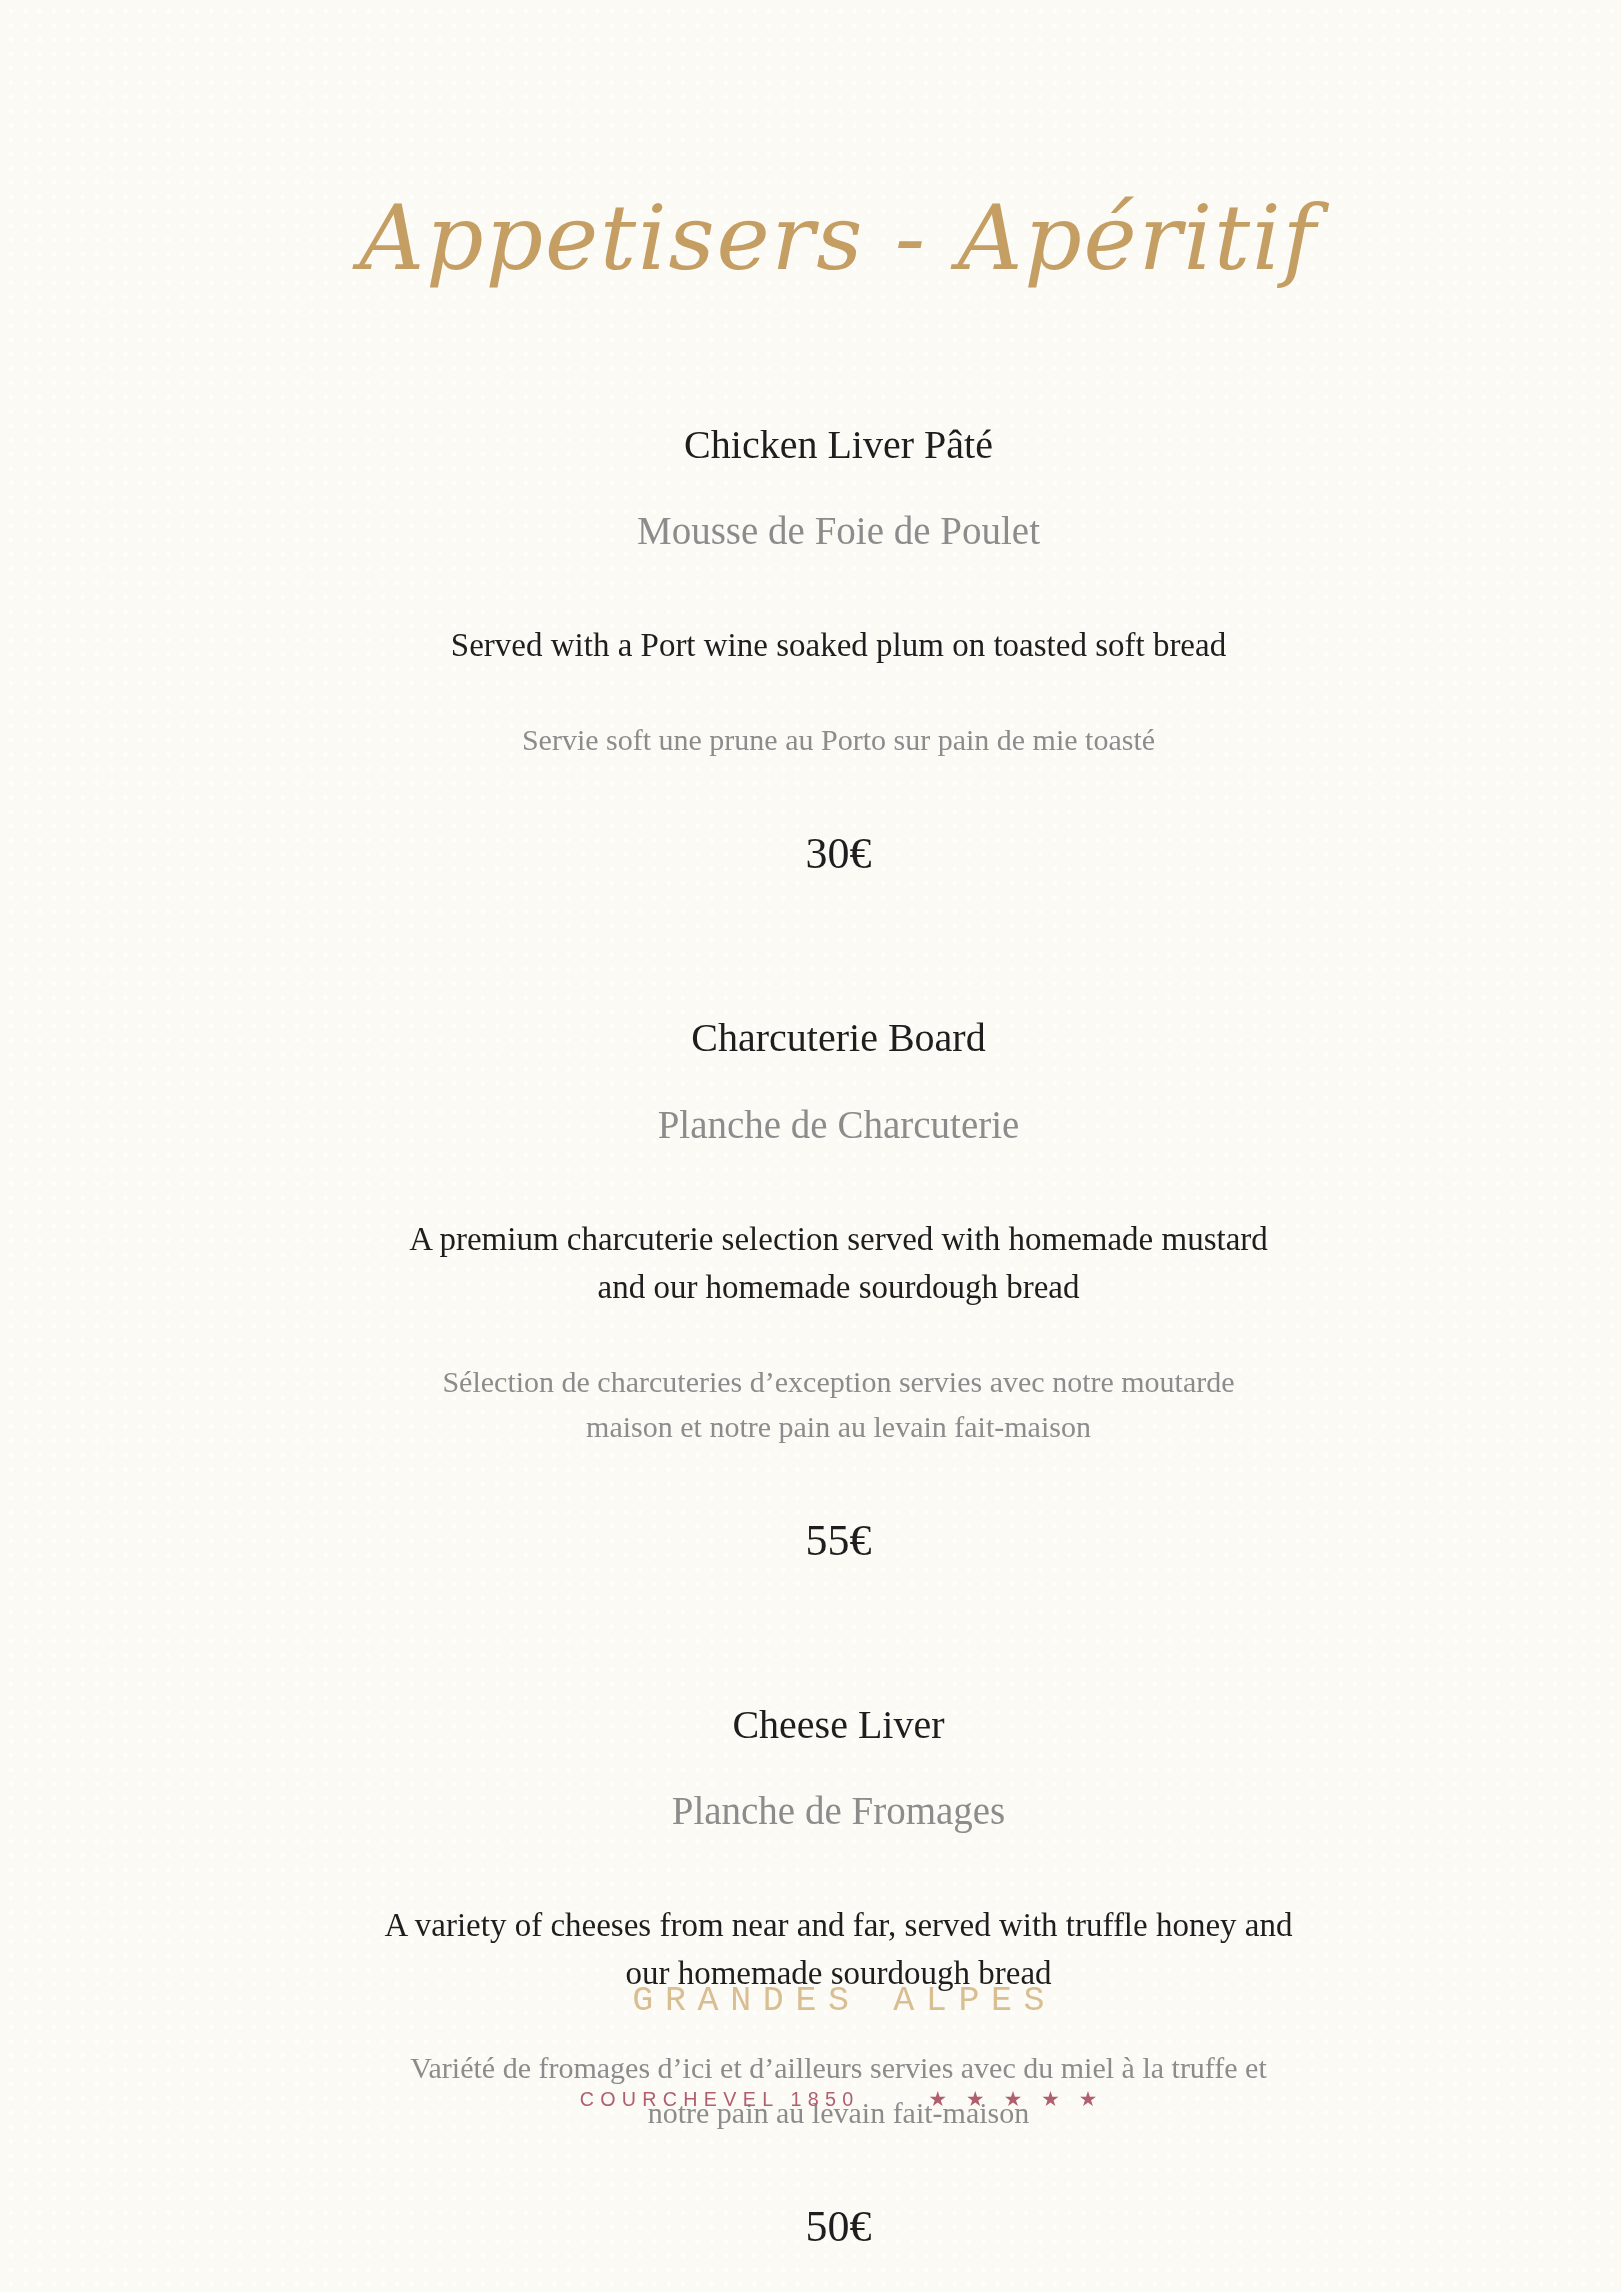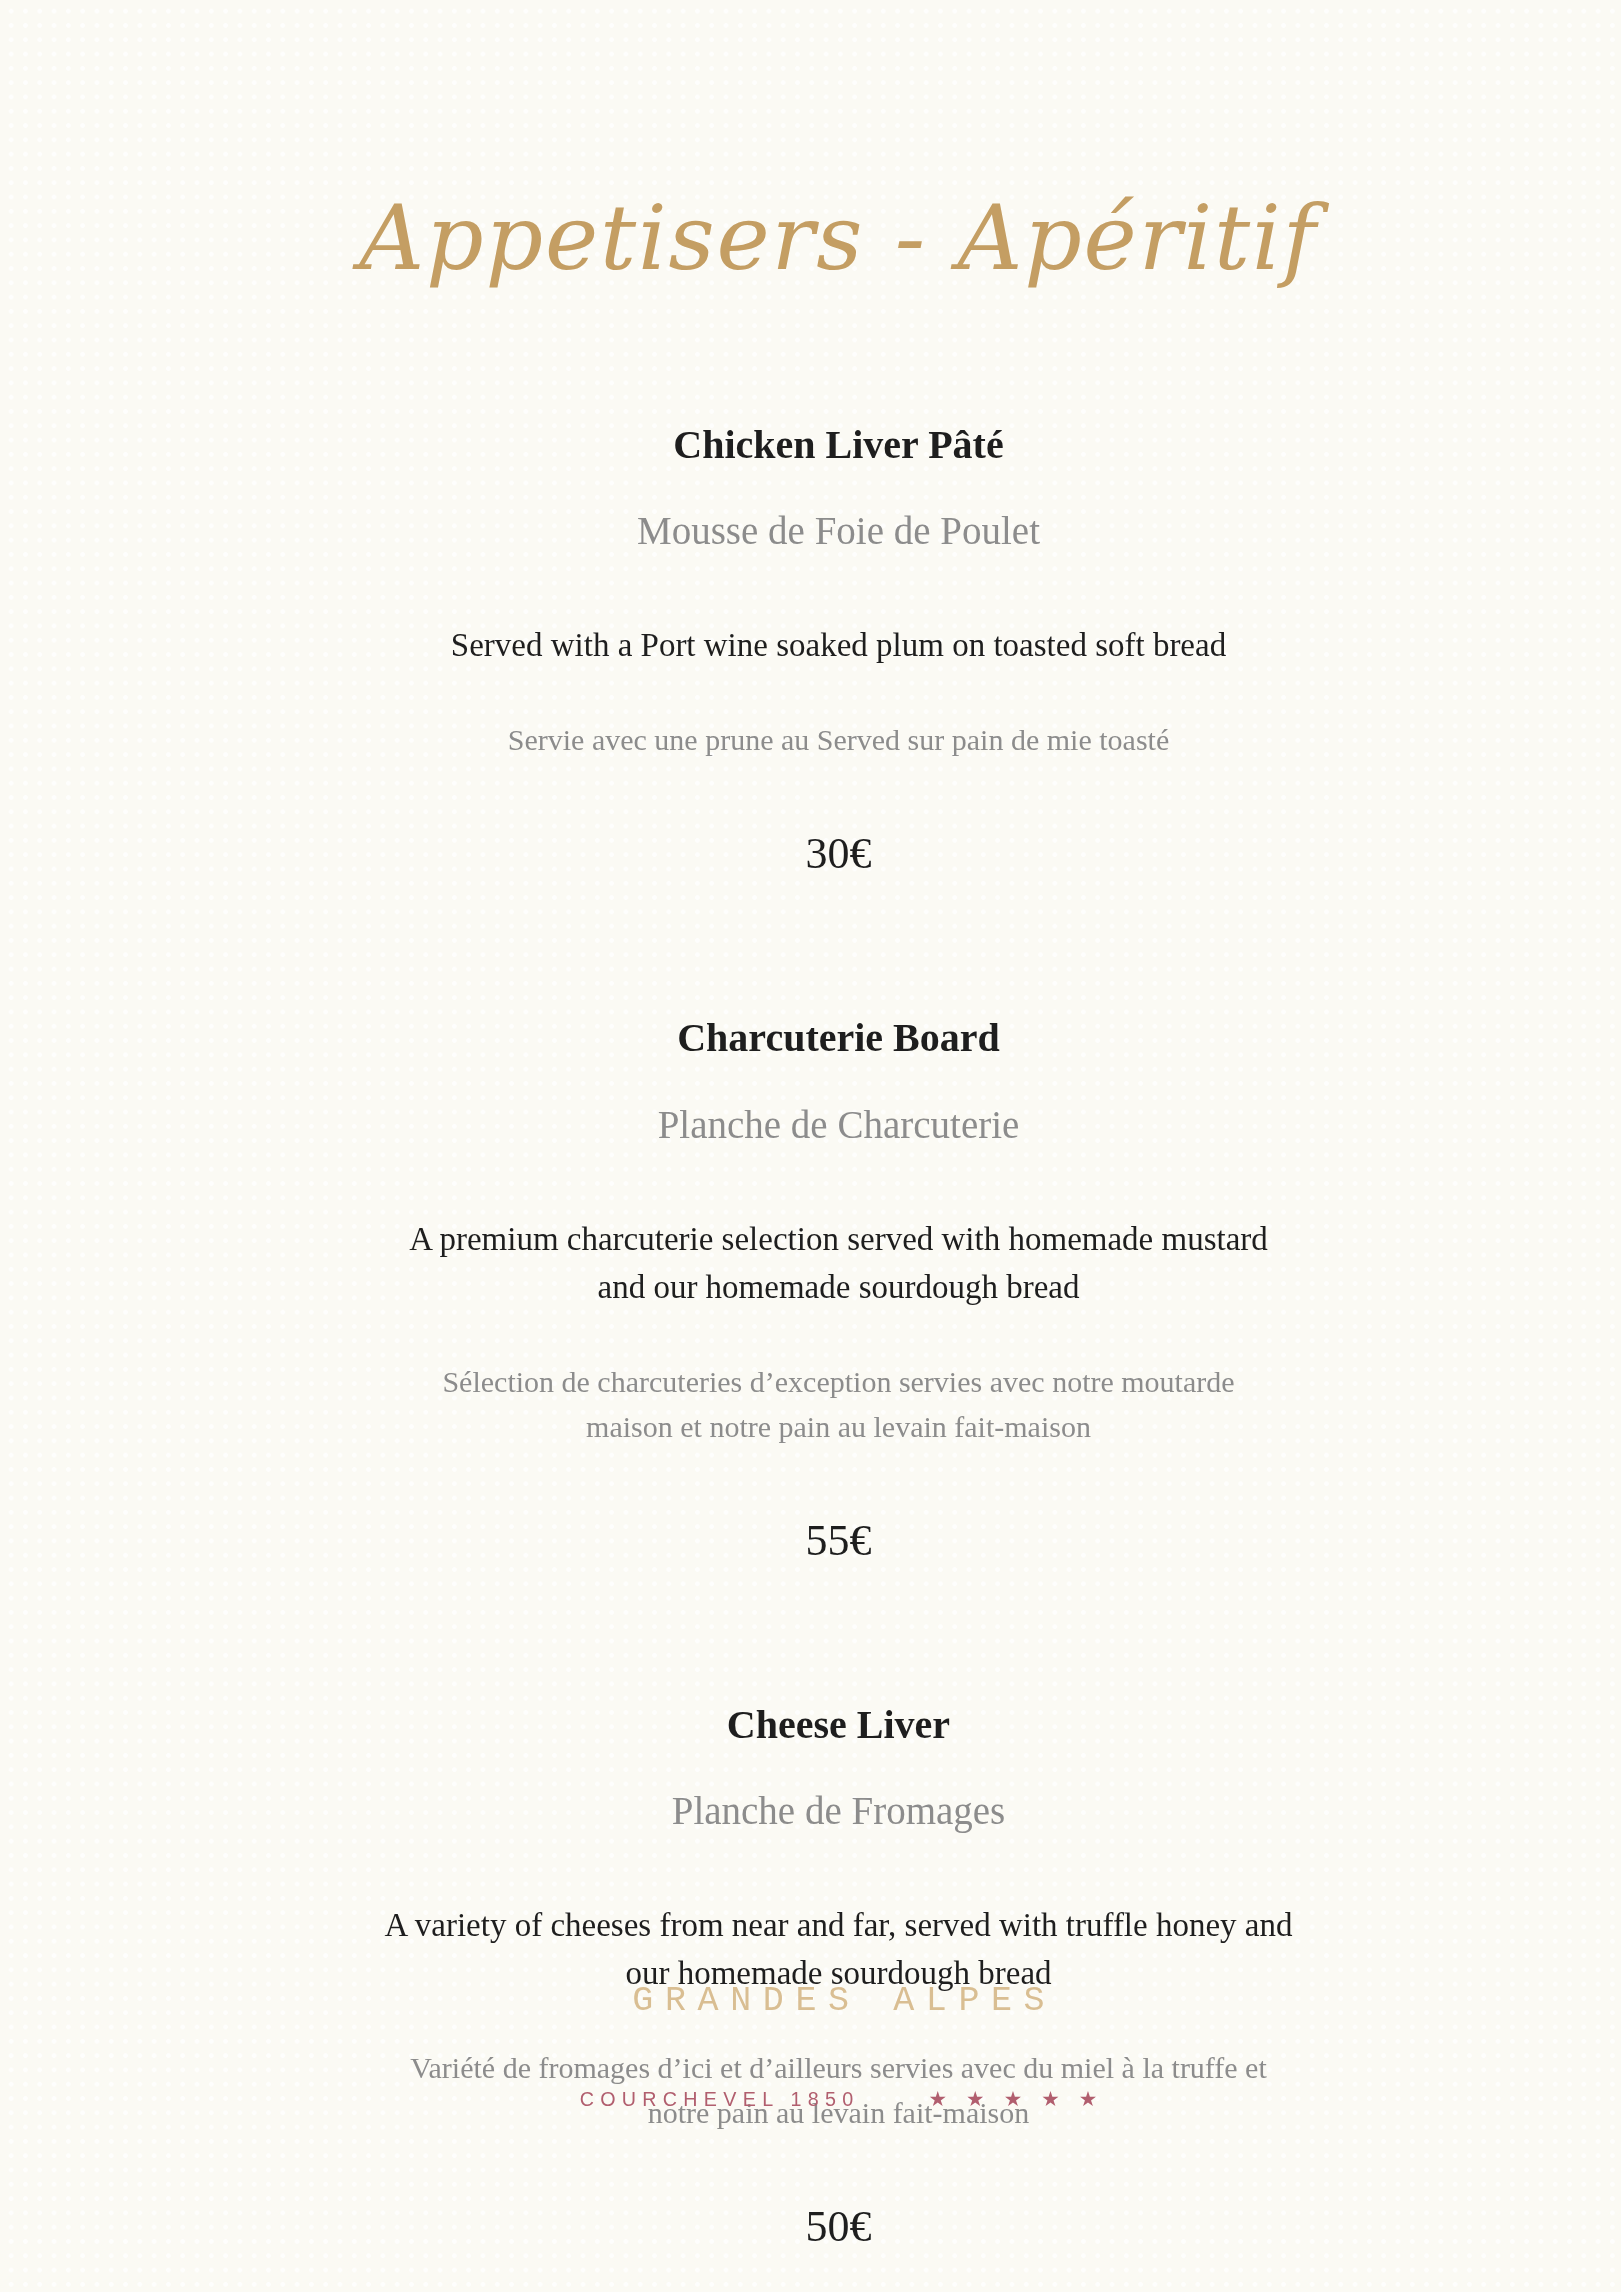--- a/index.html
+++ b/index.html
@@ -34,21 +34,21 @@
     font-size: 90px;
     line-height: 1.12;
     color: var(--gold-script, #C49E63);
     letter-spacing: 1.8px;
   }
 
   .item { margin-bottom: 64px; }
 
   .name-en {
     font-size: 40px;
-    font-weight: 700;
+    font-weight: 400;
     line-height: 50px;
     color: var(--text-dark, #1E1E1E);
     text-align: center;
   }
 
   .name-fr {
     margin-top: 5.4px;
     font-size: 39px;
     font-weight: 400;
     line-height: 48px;
@@ -123,21 +123,21 @@
 <body>
 
 <div class="page">
 
   <h1 class="title">Appetisers - Apéritif</h1>
 
   <section class="item">
     <h2 class="name-en">Chicken Liver Pâté</h2>
     <h3 class="name-fr">Mousse de Foie de Poulet</h3>
     <p class="desc-en">Served with a Port wine soaked plum on toasted soft bread</p>
-    <p class="desc-fr">Servie avec une prune au Served sur pain de mie toasté</p>
+    <p class="desc-fr">Servie soft une prune au Porto sur pain de mie toasté</p>
     <div class="price">30€</div>
   </section>
 
   <section class="item">
     <h2 class="name-en">Charcuterie Board</h2>
     <h3 class="name-fr">Planche de Charcuterie</h3>
     <p class="desc-en">A premium charcuterie selection served with homemade mustard
 and our homemade sourdough bread</p>
     <p class="desc-fr">Sélection de charcuteries d’exception servies avec notre moutarde
 maison et notre pain au levain fait-maison</p>

